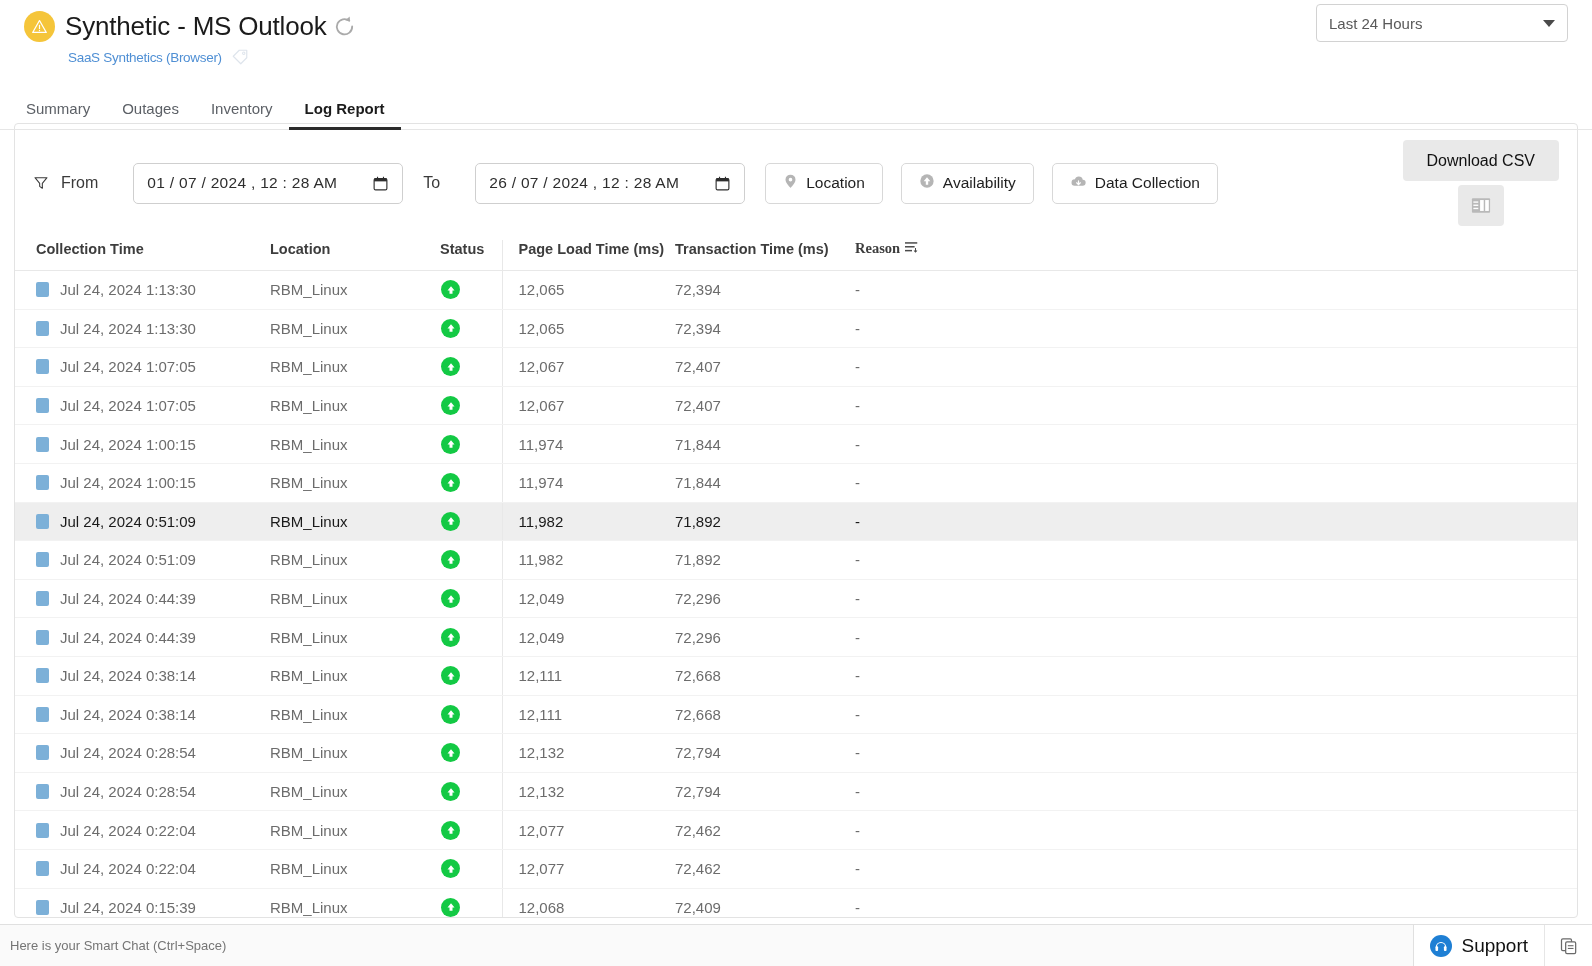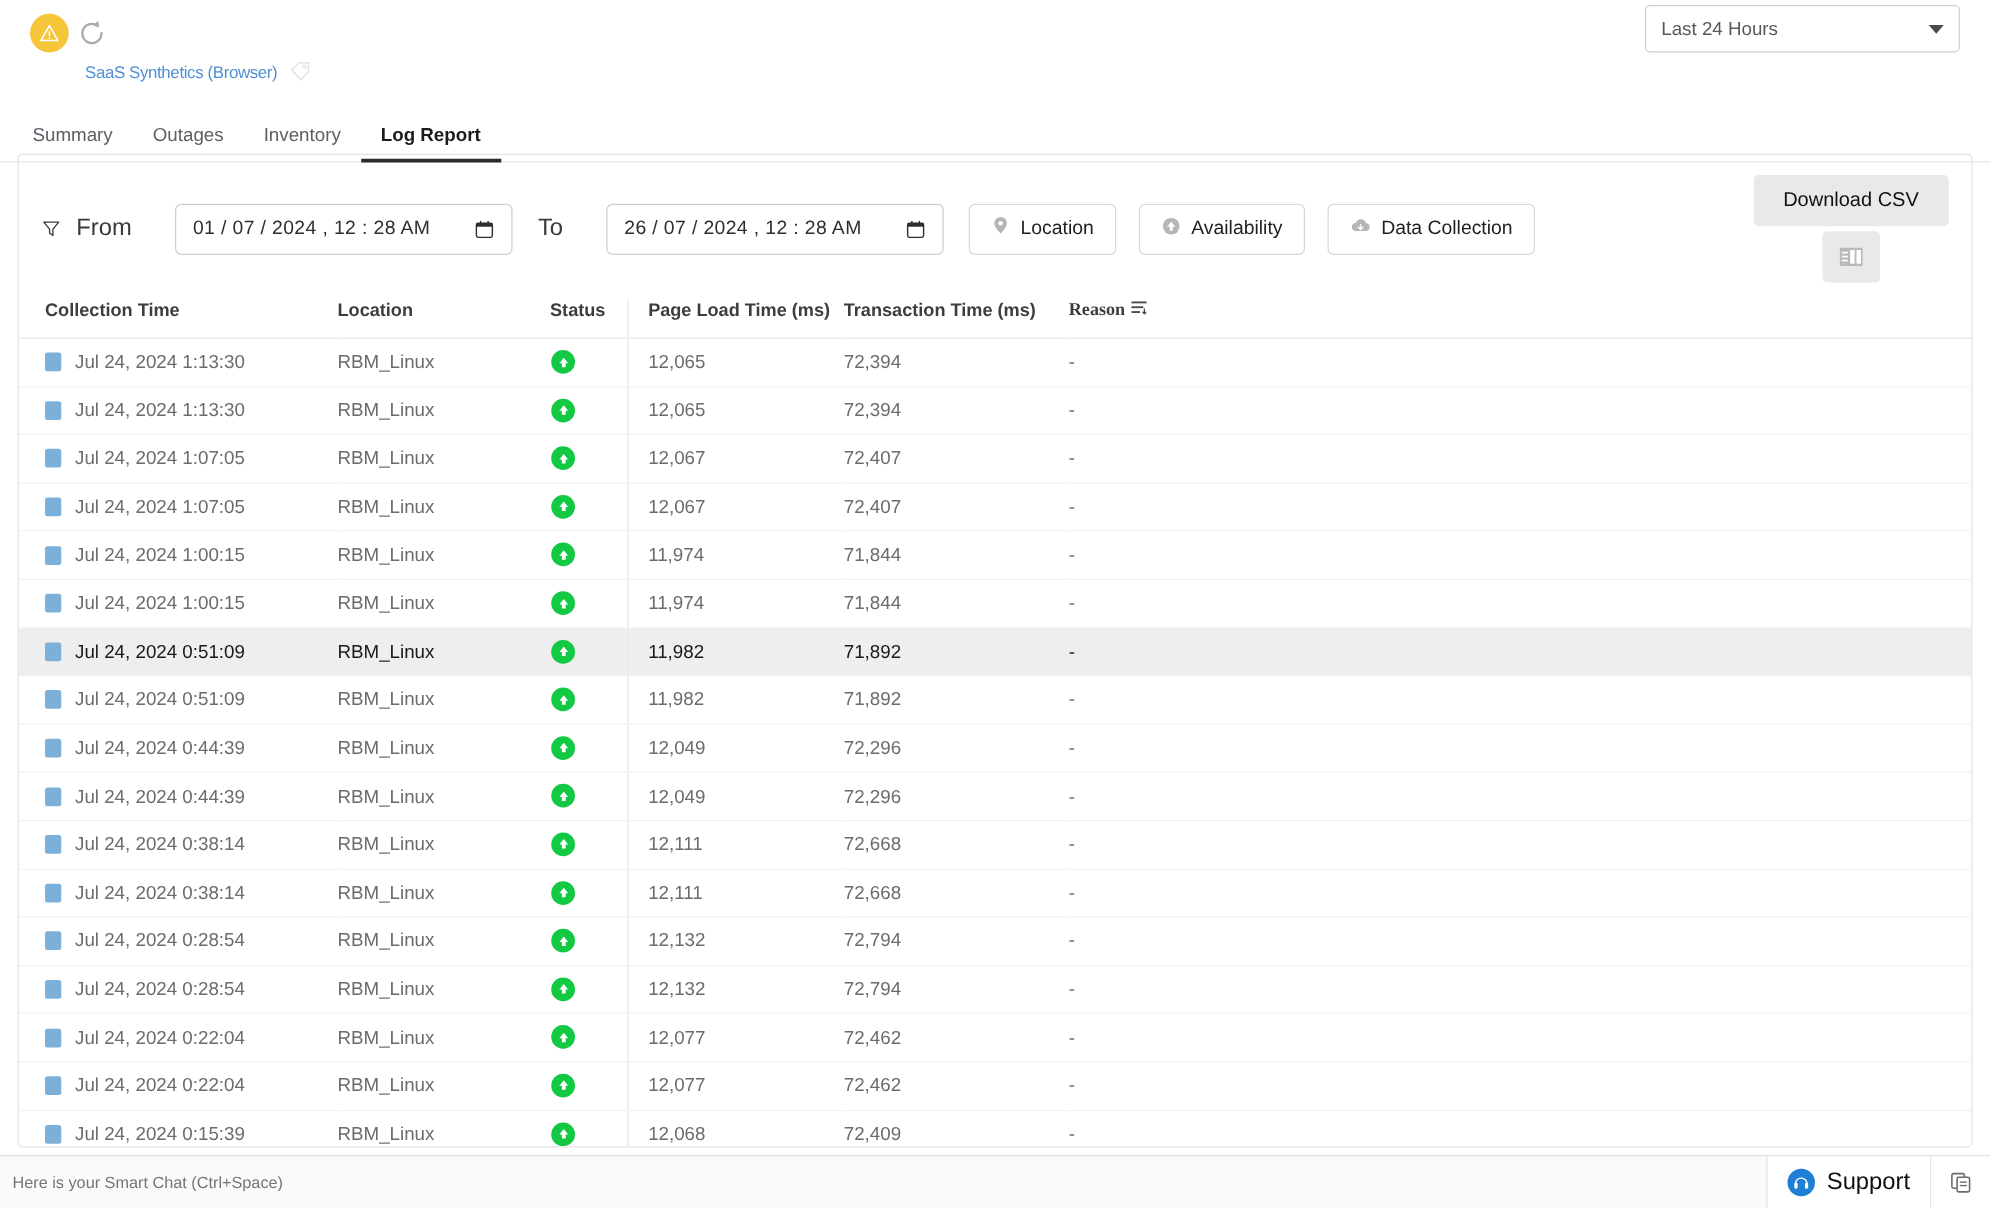--- a/index.html
+++ b/index.html
@@ -125,21 +125,21 @@
   
   .filter-bar {
     display: flex;
     align-items: center;
     padding: 16px 18px 14px 18px;
     gap: 0;
     flex: none;
   }
   .funnel-icon { margin-right: 12px; display: inline-flex; }
   .dt-label {
-    font-size: 19px;
+    font-size: 16px;
     color: #3a3a3a;
     margin-right: 7px;
   }
   .dt-field {
     display: flex; align-items: center;
     border: 1px solid #cfcfcf;
     border-radius: 5px;
     height: 41px;
     padding: 0 13px;
     background: #fff;
@@ -333,20 +333,21 @@
 <div class="page-header">
 
   <div class="title-row">
     <div class="warn-badge">
       <svg width="17" height="17" viewBox="0 0 20 20" aria-hidden="true">
         <path d="M10 3 L18 17 L2 17 Z" fill="none" stroke="#ffffff" stroke-width="1.5" stroke-linejoin="round"></path>
         <rect x="9.3" y="8" width="1.4" height="5" fill="#ffffff"></rect>
         <rect x="9.3" y="14" width="1.4" height="1.5" fill="#ffffff"></rect>
       </svg>
     </div>
+    <div class="page-title">Synthetic - MS Outlook</div>
     <div class="refresh-icon">
       <svg width="23" height="23" viewBox="0 0 24 24" aria-hidden="true">
         <path d="M20 12 A8 8 0 1 1 17 6" fill="none" stroke="#aaaaaa" stroke-width="1.9" stroke-linecap="round"></path>
         <path d="M17.4 1.6 L17.8 6.6 L12.9 5.6 Z" fill="#aaaaaa"></path>
       </svg>
     </div>
   </div>
 
   <div class="sub-row">
     <a class="sub-link" href="#">SaaS Synthetics (Browser)</a>

